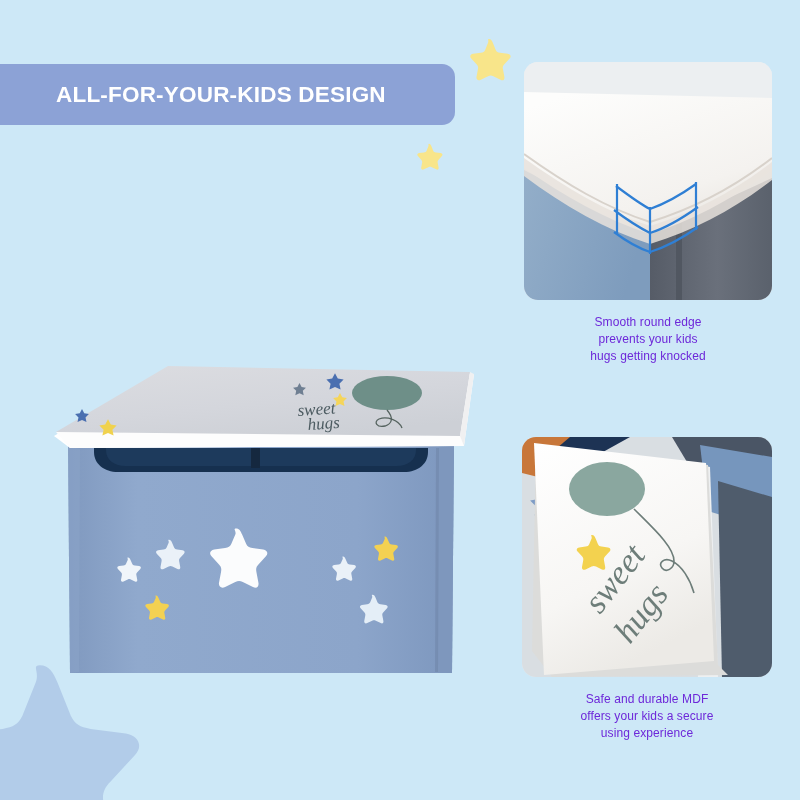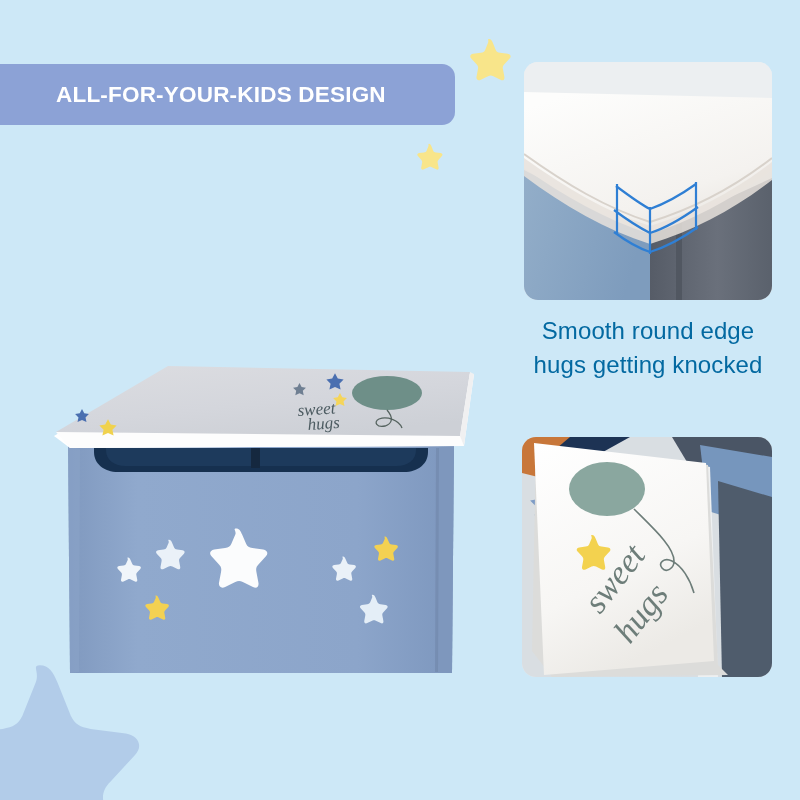--- a/index.html
+++ b/index.html
@@ -68,22 +68,22 @@
     position: absolute;
   }
   .card-photo {
     border-radius: 14px;
     overflow: hidden;
     background: #e9eef2;
     position: relative;
   }
   .card-caption {
     text-align: center;
-    color: #0369a1;
-    font-size: 24px;
+    color: #6d28d9;
+    font-size: 12px;
     line-height: 1.42;
     margin-top: 14px;
     letter-spacing: 0.1px;
   }
   .card-caption span { display: block; }
 
   #feature-card-edge { left: 524px; top: 62px; width: 248px; }
   #feature-card-edge .card-photo { width: 248px; height: 238px; }
 
   #feature-card-mdf { left: 522px; top: 437px; width: 250px; }
@@ -248,20 +248,21 @@
           <path d="M90 148 C106 160 120 168 126 171 C142 166 160 155 174 145"></path>
           <path d="M90 170 C106 182 120 188 126 190 C142 185 160 175 174 165"></path>
           <line x1="93" y1="122" x2="93" y2="172"></line>
           <line x1="126" y1="145" x2="126" y2="192"></line>
           <line x1="172" y1="120" x2="172" y2="168"></line>
         </g>
       </svg>
     </div>
     <div class="card-caption">
       <span>Smooth round edge</span>
+      <span>prevents your kids</span>
       <span>hugs getting knocked</span>
     </div>
   </div>
 
   <div id="feature-card-mdf" class="feature-card">
     <div class="card-photo">
       <svg width="250" height="240" viewBox="0 0 250 240">
         <defs>
           <linearGradient id="lidCloseG" x1="0" y1="0" x2="0.4" y2="1">
             <stop offset="0%" stop-color="#ffffff"></stop>
@@ -289,15 +290,20 @@
 
         <path fill="#f3d24f" transform="translate(50,96) scale(0.40)" d="M50 5 C55 5 57 9 59 14 L65 28 C67 32 69 33 74 34 L90 36 C96 37 98 42 94 46
                  L83 58 C80 61 79 64 80 69 L83 85 C84 91 80 94 75 91 L60 84 C56 82 53 82 49 84
                  L34 91 C29 94 24 91 25 85 L28 69 C29 64 28 61 25 58 L14 46 C10 42 12 37 18 36
                  L34 34 C39 33 41 32 43 28 L49 14 C51 9 45 5 50 5 Z"></path>
 
         <text x="78" y="178" font-family="Liberation Serif, serif" font-size="34" font-style="italic" fill="#6d7d79" transform="rotate(-52 78 178)">sweet</text>
         <text x="108" y="208" font-family="Liberation Serif, serif" font-size="34" font-style="italic" fill="#6d7d79" transform="rotate(-52 108 208)">hugs</text>
       </svg>
     </div>
+    <div class="card-caption">
+      <span>Safe and durable MDF</span>
+      <span>offers your kids a secure</span>
+      <span>using experience</span>
+    </div>
   </div>
 
 </div>
 
 </body></html>

